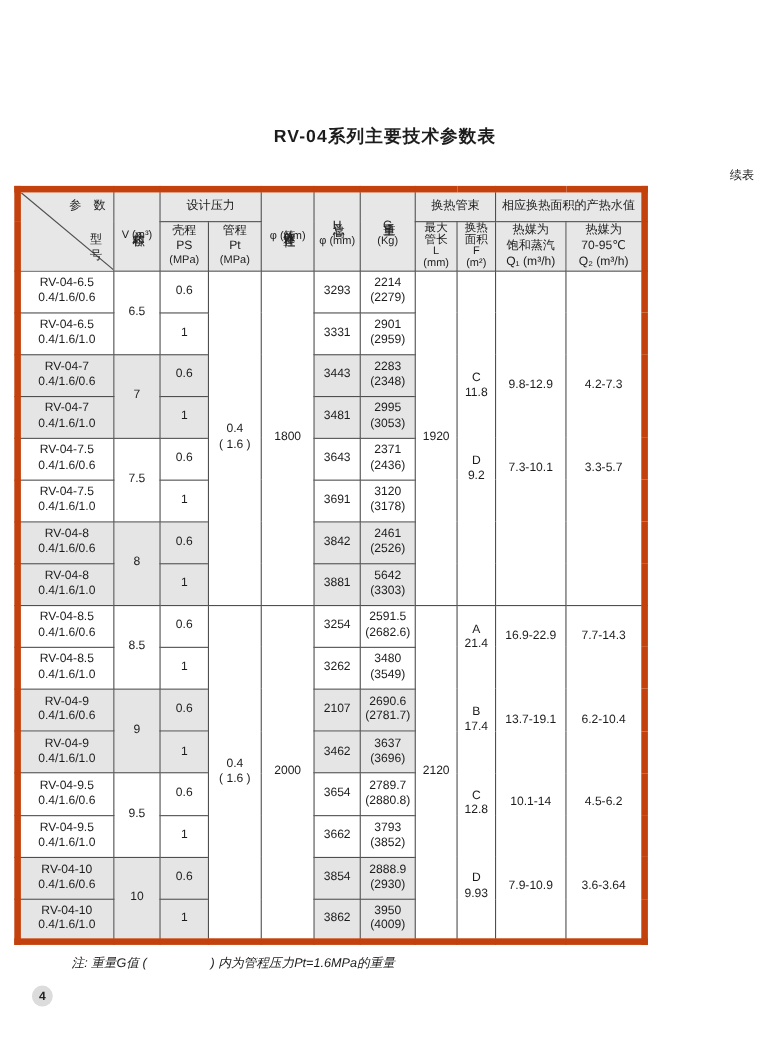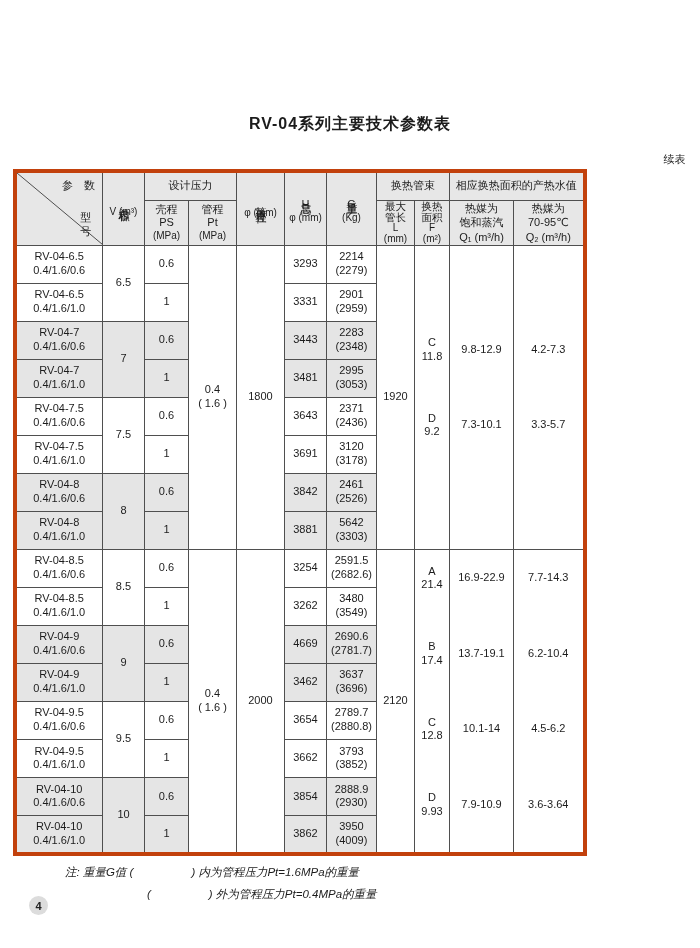--- a/index.html
+++ b/index.html
@@ -7,21 +7,21 @@
   body {
     width:700px; height:948px; background:#ffffff; position:relative;
     font-family:"Liberation Sans","DejaVu Sans",sans-serif; color:#1c1c1c;
     -webkit-font-smoothing:antialiased;
   }
   .wrap { padding-top:114px; }
   .title { font-size:16px; font-weight:bold; text-align:center; margin:0 0 17px 0; letter-spacing:1px; }
   .tablezone { width:675px; margin:0 auto; }
   .cont { text-align:right; font-size:11px; margin:0 2px 2px 0; }
 
-  table { border-collapse:collapse; table-layout:fixed; width:570px; border:4px solid #c2410c; }
+  table { border-collapse:collapse; table-layout:fixed; width:570px; border:6px solid #c2410c; }
   th,td {
     border:1px solid #4f4f4f; padding:0; text-align:center; vertical-align:middle;
     font-weight:normal; font-size:11px; line-height:1.25; overflow:hidden;
   }
   thead th { background:#e7e7e7; }
   td.sh { background:#e5e5e5; }
   tbody tr { height:38px; }
   tr.hrA { height:29px; }
   tr.hrB { height:45px; }
 
@@ -506,21 +506,21 @@
               <div>RV-04-9</div>
               <div>0.4/1.6/0.6</div>
             </td>
             <td class="sh" rowspan="2">
               <div>9</div>
             </td>
             <td class="sh">
               <div>0.6</div>
             </td>
             <td class="sh">
-              <div>4669</div>
+              <div>2107</div>
             </td>
             <td class="sh">
               <div>2690.6</div>
               <div>(2781.7)</div>
             </td>
           </tr>
           <tr>
             <td class="sh">
               <div>RV-04-9</div>
               <div>0.4/1.6/1.0</div>
@@ -604,18 +604,17 @@
             <td class="sh">
               <div>3950</div>
               <div>(4009)</div>
             </td>
           </tr>
         </tbody>
     </table>
 
     <div class="notes">
       <div class="nline n1"><span>注: 重量G值 (</span><span class="pgap"></span><span>) 内为管程压力Pt=1.6MPa的重量</span></div>
-      <div class="nline n2"><span>(</span><span class="pgap"></span><span>) 外为管程压力Pt=0.4MPa的重量</span></div>
     </div>
   </div>
 </div>
 
 <div class="pageno">4</div>
 
 </body></html>

